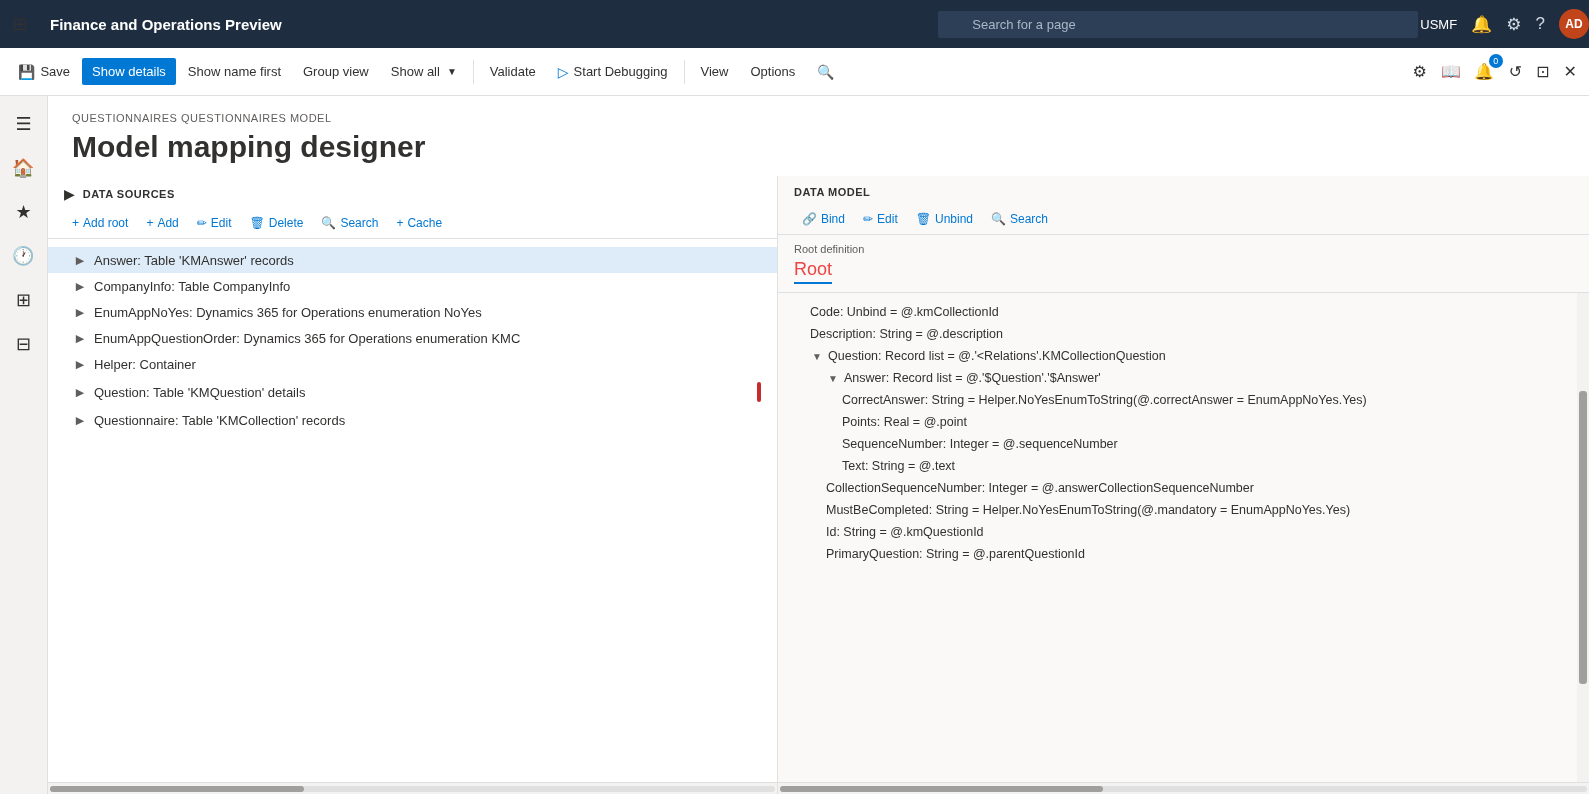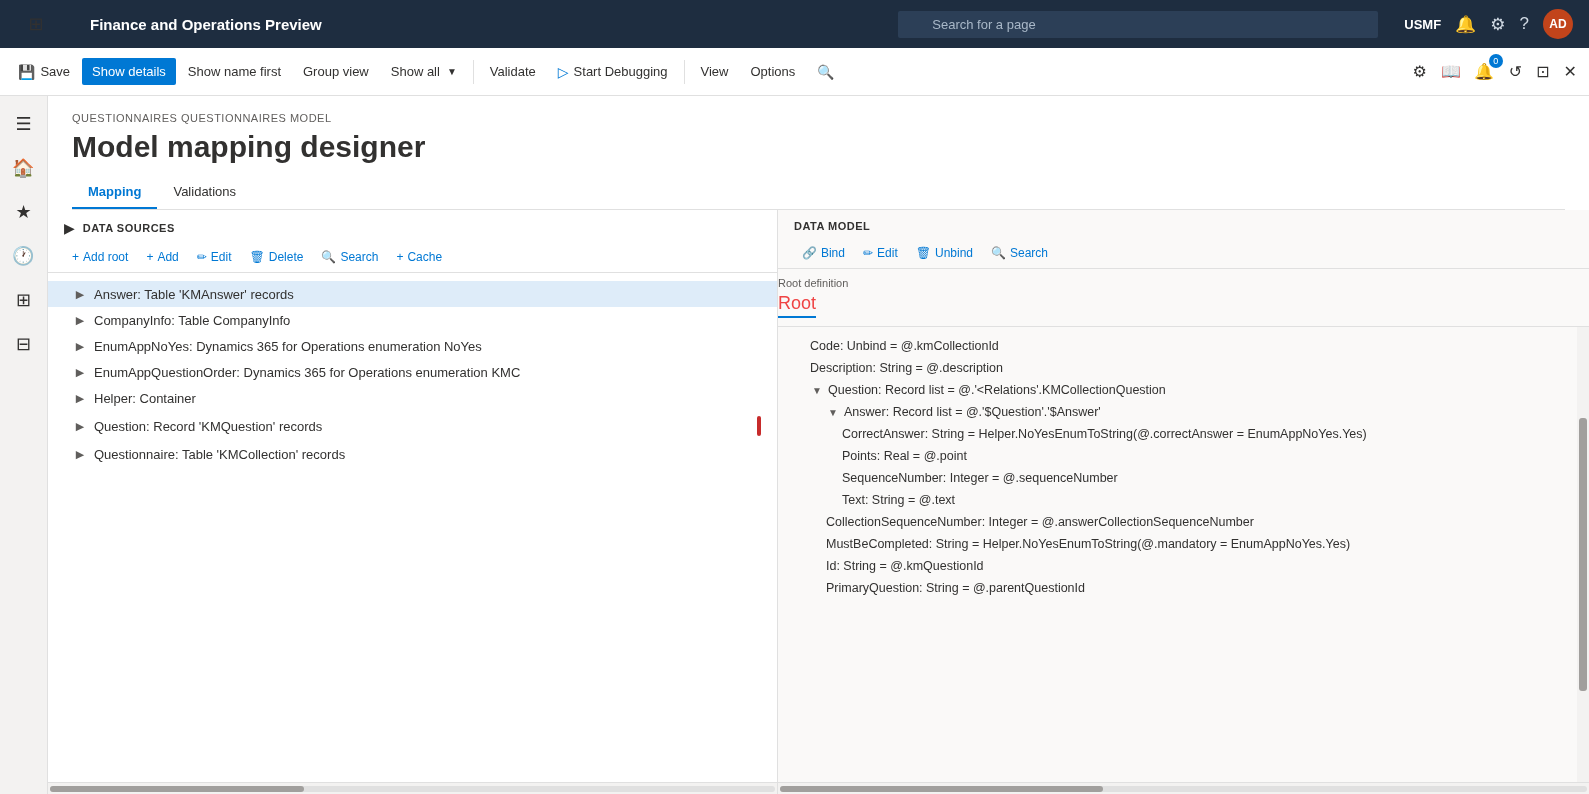--- a/index.html
+++ b/index.html
@@ -4,43 +4,43 @@
   <style>
     * { box-sizing: border-box; margin: 0; padding: 0; font-family: 'Segoe UI', sans-serif; }
     body { width: 1589px; height: 794px; overflow: hidden; background: #f3f2f1; }
 
     
     .topbar {
       background: #1e2d40;
       height: 48px;
       display: flex;
       align-items: center;
-      padding: 0 16px;
-      gap: 26px;
+      padding: 0 0;
+      gap: 2px;
     }
     .topbar-grid-icon { color: #fff; font-size: 18px; cursor: pointer; margin-right: 8px; }
     .topbar-title { color: #fff; font-size: 15px; font-weight: 600; flex: 1; }
     .topbar-search {
       background: #2c3f57;
       border: none;
       border-radius: 2px;
       color: #a9b8c8;
       padding: 6px 14px 6px 34px;
       width: 480px;
       font-size: 13px;
       position: relative;
     }
     .search-wrapper { position: relative; }
     .search-wrapper .search-icon-inner {
       position: absolute; left: 10px; top: 50%; transform: translateY(-50%);
       color: #a9b8c8; font-size: 13px; pointer-events: none;
     }
     .topbar-search::placeholder { color: #a9b8c8; }
     .topbar-right { display: flex; align-items: center; gap: 14px; margin-left: auto; color: #fff; }
-    .topbar-user { font-size: 13px; font-weight: bold; }
+    .topbar-user { font-size: 13px; }
     .topbar-avatar {
       width: 30px; height: 30px; border-radius: 50%;
       background: #c2441b; color: #fff;
       display: flex; align-items: center; justify-content: center;
       font-size: 12px; font-weight: bold;
     }
     .topbar-icon { font-size: 17px; cursor: pointer; color: #d0d9e3; }
 
     
     .toolbar {
@@ -239,21 +239,21 @@
       letter-spacing: 0.5px;
     }
     .data-model-toolbar {
       display: flex;
       align-items: center;
       gap: 2px;
       padding: 4px 16px;
       border-bottom: 1px solid #e0e0e0;
     }
     .root-definition {
-      padding: 8px 0;
+      padding: 8px 16px;
       font-size: 12px;
       color: #605e5c;
       border-bottom: 1px solid #e0e0e0;
     }
     .root-definition .root-label {
       font-size: 18px;
       color: #ef4444;
       font-weight: 400;
       border-bottom: 2px solid #0078d4;
       display: inline-block;
@@ -392,24 +392,20 @@
 
   <div class="main-content">
 
     <div class="page-header">
       <div class="breadcrumb">
         <span>QUESTIONNAIRES</span>
         <span> </span>
         <span>QUESTIONNAIRES MODEL</span>
       </div>
       <div class="page-title">Model mapping designer</div>
-      <div class="tabs">
-        <button class="tab active">Mapping</button>
-        <button class="tab">Validations</button>
-      </div>
     </div>
 
     <div class="pane-area">
 
       <div class="left-pane">
         <div class="pane-header">
           <button class="collapse-btn">▶</button>
           <span>DATA SOURCES</span>
         </div>
         <div class="pane-toolbar">
@@ -465,21 +461,21 @@
           </div>
           <div class="tree-item-container">
             <div class="tree-item">
               <span class="expand-btn">▶</span>
               <span>Helper: Container</span>
             </div>
           </div>
           <div class="tree-item-container" style="position:relative;">
             <div class="tree-item">
               <span class="expand-btn">▶</span>
-              <span>Question: Record 'KMQuestion' records</span>
+              <span>Question: Table 'KMQuestion' details</span>
               <span style="display:inline-block;width:4px;height:20px;background:#c72b2b;border-radius:2px;margin-left:auto;"></span>
             </div>
           </div>
           <div class="tree-item-container">
             <div class="tree-item">
               <span class="expand-btn">▶</span>
               <span>Questionnaire: Table 'KMCollection' records</span>
             </div>
           </div>
         </div>

